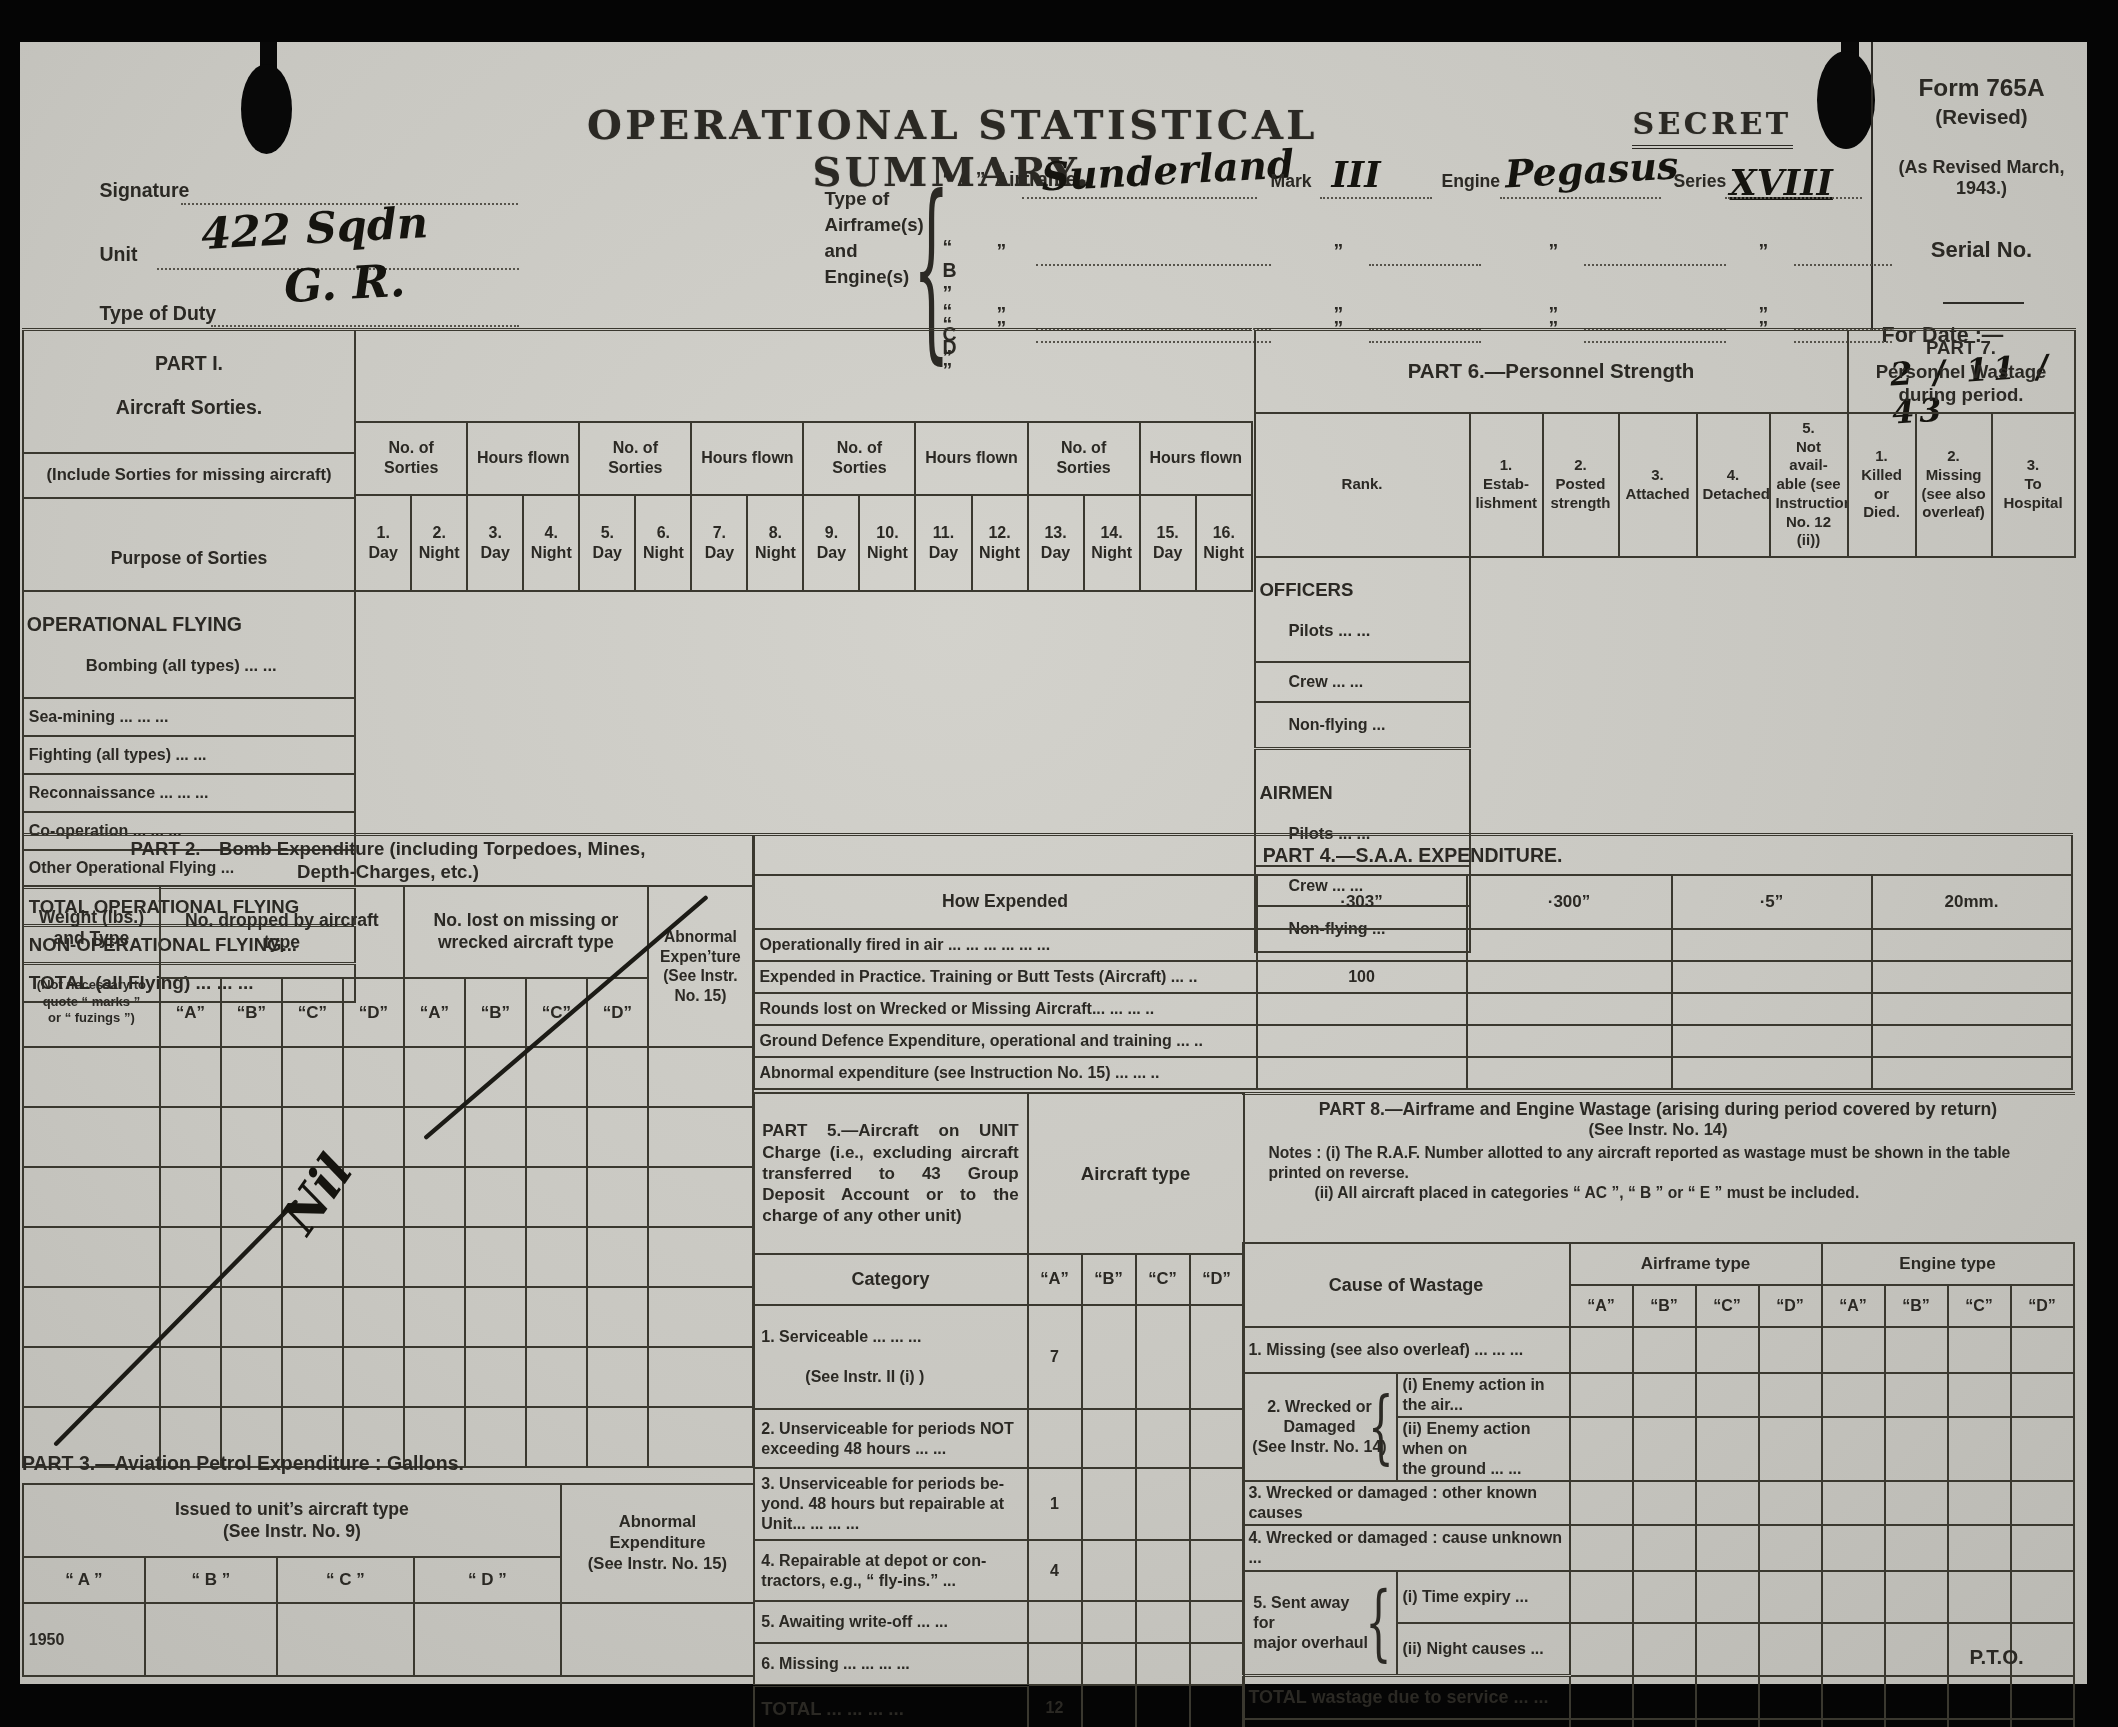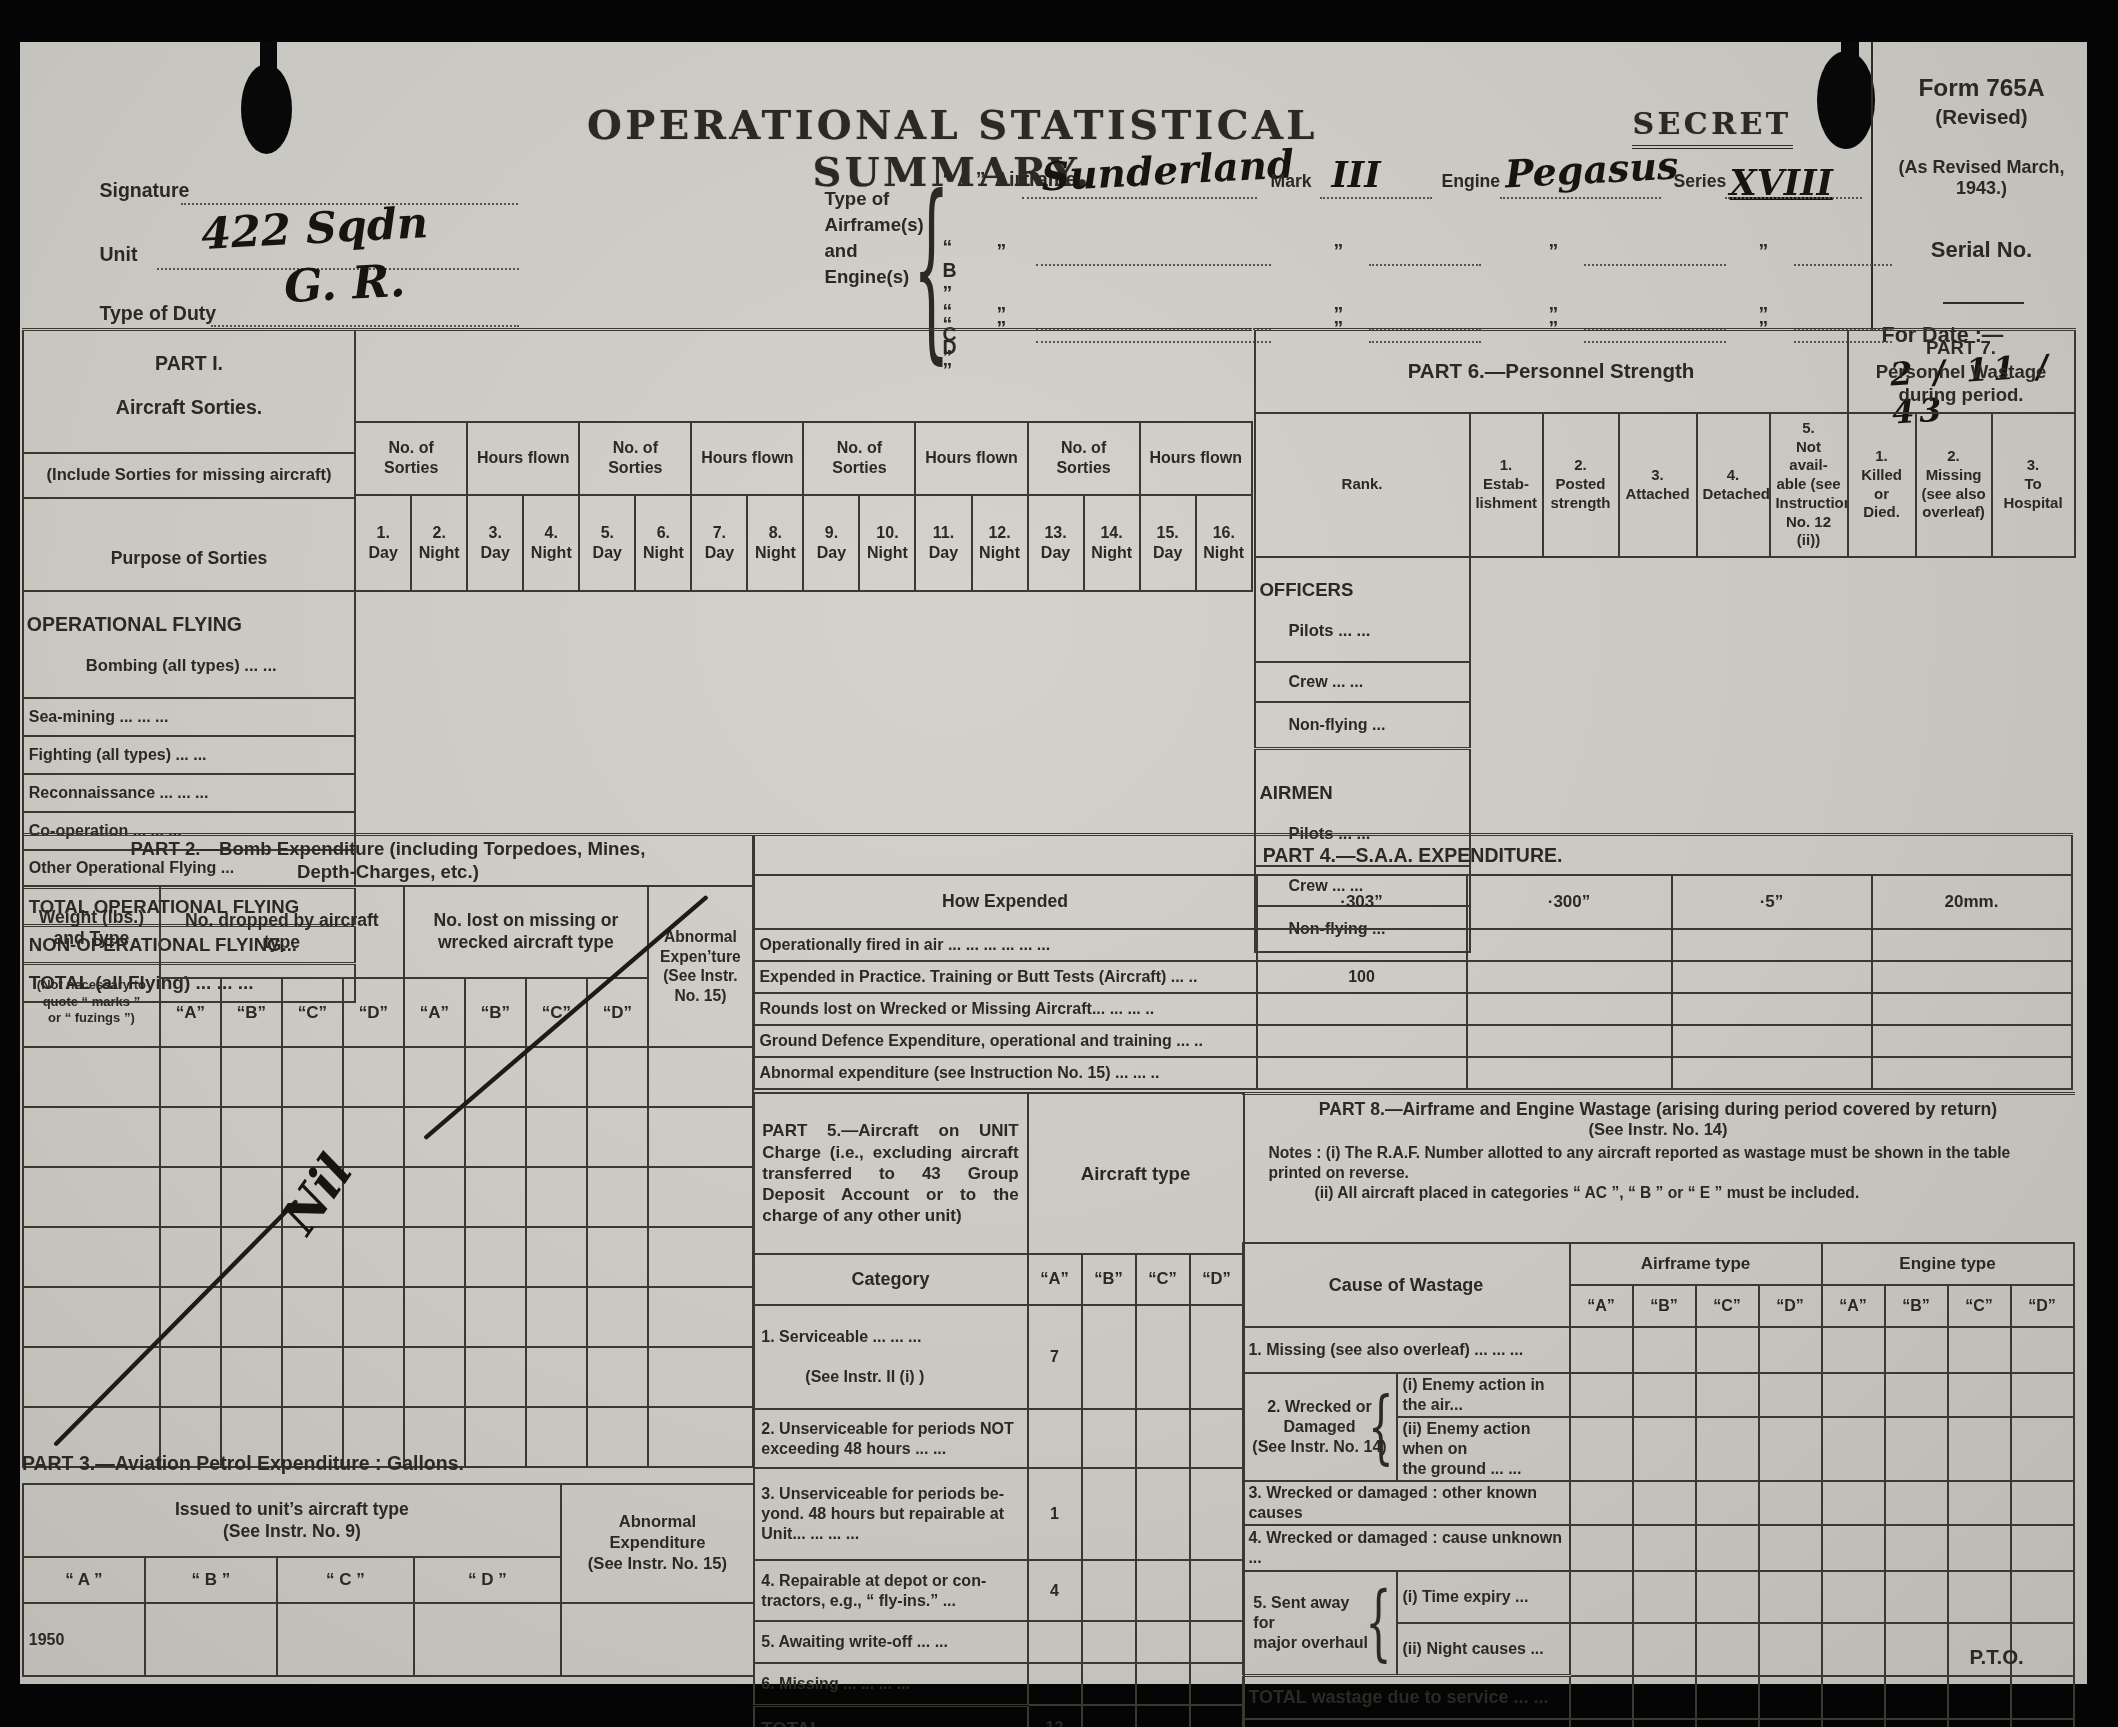--- a/index.html
+++ b/index.html
@@ -575,21 +575,21 @@
             <td class="hwcell p5hw"></td>
             <td class="hwcell p5hw"></td>
           </tr>
       <tr style="height:59px;">
         <td class="lbl" style="padding-left:6.8px;">2. Unserviceable for periods NOT exceeding 48 hours   ...      ...</td>
             <td class="hwcell p5hw"></td>
             <td class="hwcell p5hw"></td>
             <td class="hwcell p5hw"></td>
             <td class="hwcell p5hw"></td>
           </tr>
-      <tr style="height:92px;">
+      <tr style="height:72px;">
         <td class="lbl" style="padding-left:6.8px;">3. Unserviceable for periods be-yond. 48 hours but repairable at Unit...      ...      ...      ...</td>
             <td class="hwcell p5hw">1</td>
             <td class="hwcell p5hw"></td>
             <td class="hwcell p5hw"></td>
             <td class="hwcell p5hw"></td>
           </tr>
       <tr style="height:61px;">
         <td class="lbl" style="padding-left:6.8px;">4. Repairable at depot or con-tractors, e.g., “ fly-ins.”      ...</td>
             <td class="hwcell p5hw">4</td>
             <td class="hwcell p5hw"></td>

